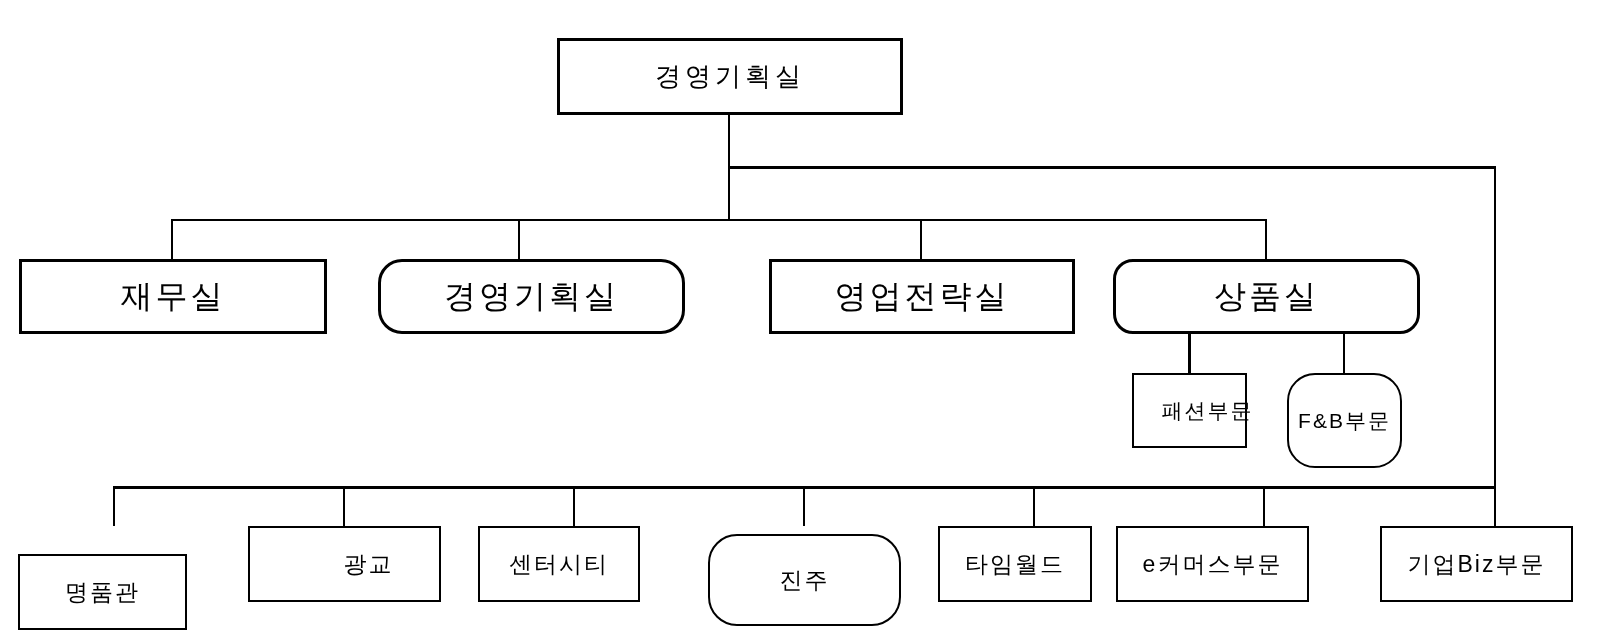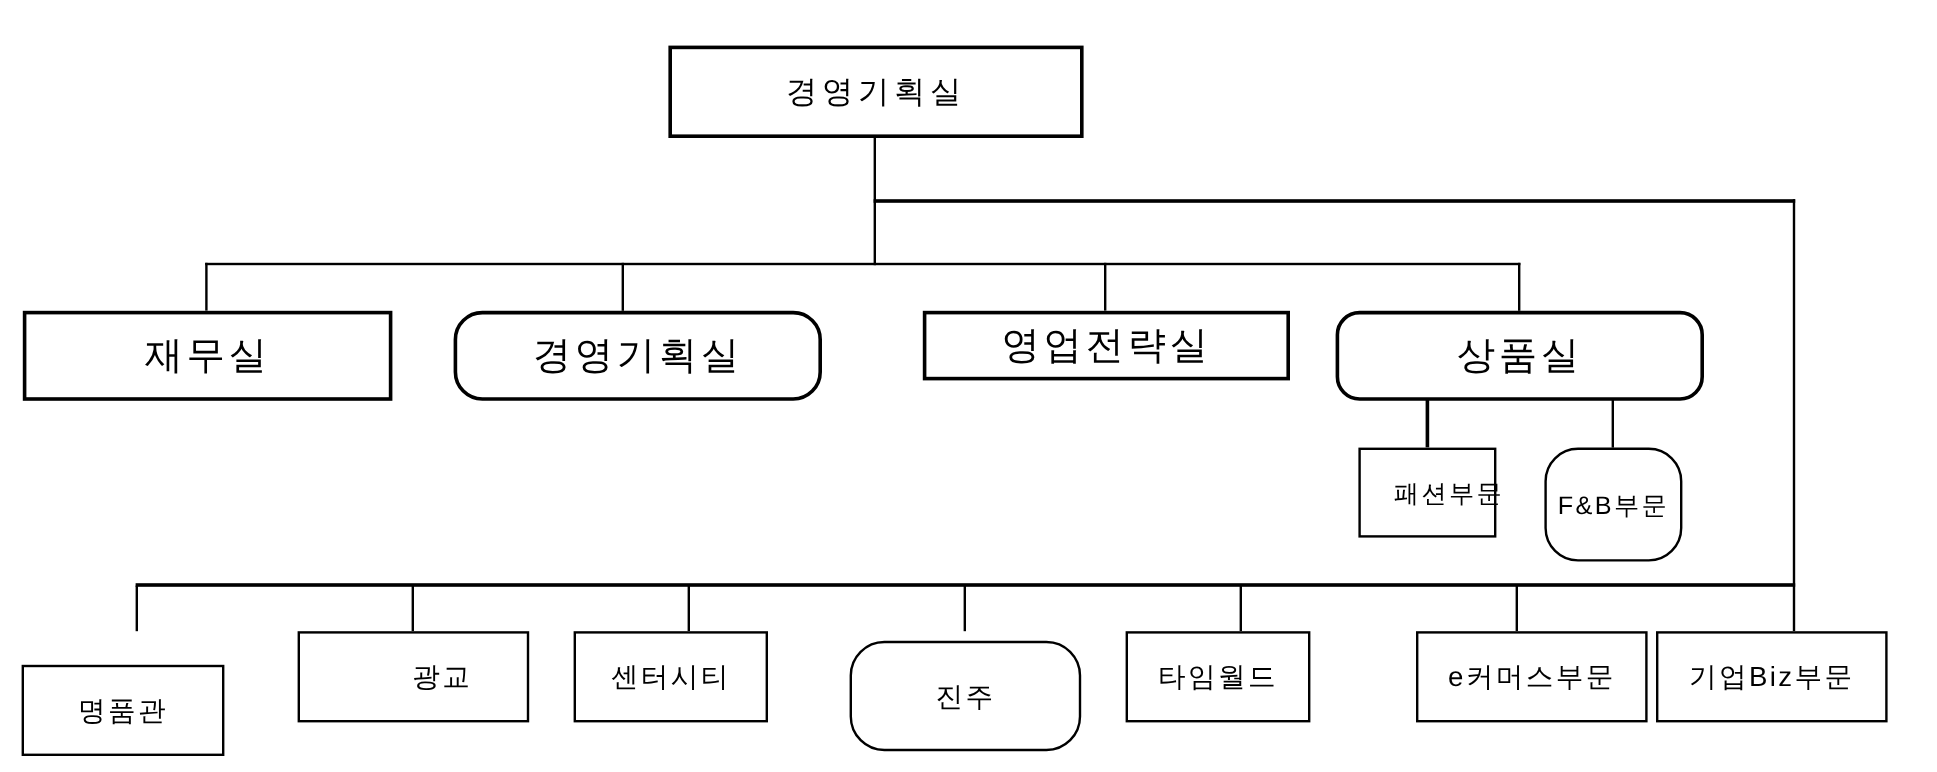--- a/index.html
+++ b/index.html
@@ -34,32 +34,32 @@
   .lv3 { border-width: 2px; font-size: 23px; letter-spacing: 2px; }
   .line {
     position: absolute;
     background: #000000;
   }
   
   .n-ceo      { left: 557px;  top: 38px;  width: 346px; height: 77px; }
   
   .n-finance  { left: 19px;   top: 259px; width: 308px; height: 75px; }
   .n-planning { left: 378px;  top: 259px; width: 307px; height: 75px; border-radius: 24px; }
-  .n-sales    { left: 769px;  top: 259px; width: 306px; height: 58px; text-align: right; }
+  .n-sales    { left: 769px;  top: 259px; width: 306px; height: 75px; text-align: right; }
   .n-product  { left: 1113px; top: 259px; width: 307px; height: 75px; border-radius: 20px; }
   
   .n-fashion  { left: 1132px; top: 373px; width: 115px; height: 75px; padding-left: 36px; }
   .n-fnb      { left: 1287px; top: 373px; width: 115px; height: 95px; border-radius: 28px; }
   
   .n-s0 { left: 18px;   top: 554px; width: 169px; height: 76px; }
   .n-s1 { left: 248px;  top: 526px; width: 193px; height: 76px; padding-left: 48px; }
   .n-s2 { left: 478px;  top: 526px; width: 162px; height: 76px; }
   .n-s3 { left: 708px;  top: 534px; width: 193px; height: 92px; border-radius: 29px; }
   .n-s4 { left: 938px;  top: 526px; width: 154px; height: 76px; }
-  .n-s5 { left: 1180px; top: 526px; width: 193px; height: 76px; }
+  .n-s5 { left: 1116px; top: 526px; width: 193px; height: 76px; }
   .n-s6 { left: 1380px; top: 526px; width: 193px; height: 76px; }
   
   .l-ceo-drop   { left: 728px;  top: 115px; width: 2px;    height: 106px; }
   .l-branch-h   { left: 728px;  top: 166px; width: 768px;  height: 3px; }
   .l-right-v    { left: 1494px; top: 166px; width: 2px;    height: 360px; }
   .l-row2-h     { left: 171px;  top: 219px; width: 1096px; height: 2px; }
   .l-d-finance  { left: 171px;  top: 219px; width: 2px;    height: 40px; }
   .l-d-planning { left: 518px;  top: 219px; width: 2px;    height: 40px; }
   .l-d-sales    { left: 920px;  top: 219px; width: 2px;    height: 40px; }
   .l-d-product  { left: 1265px; top: 219px; width: 2px;    height: 40px; }

